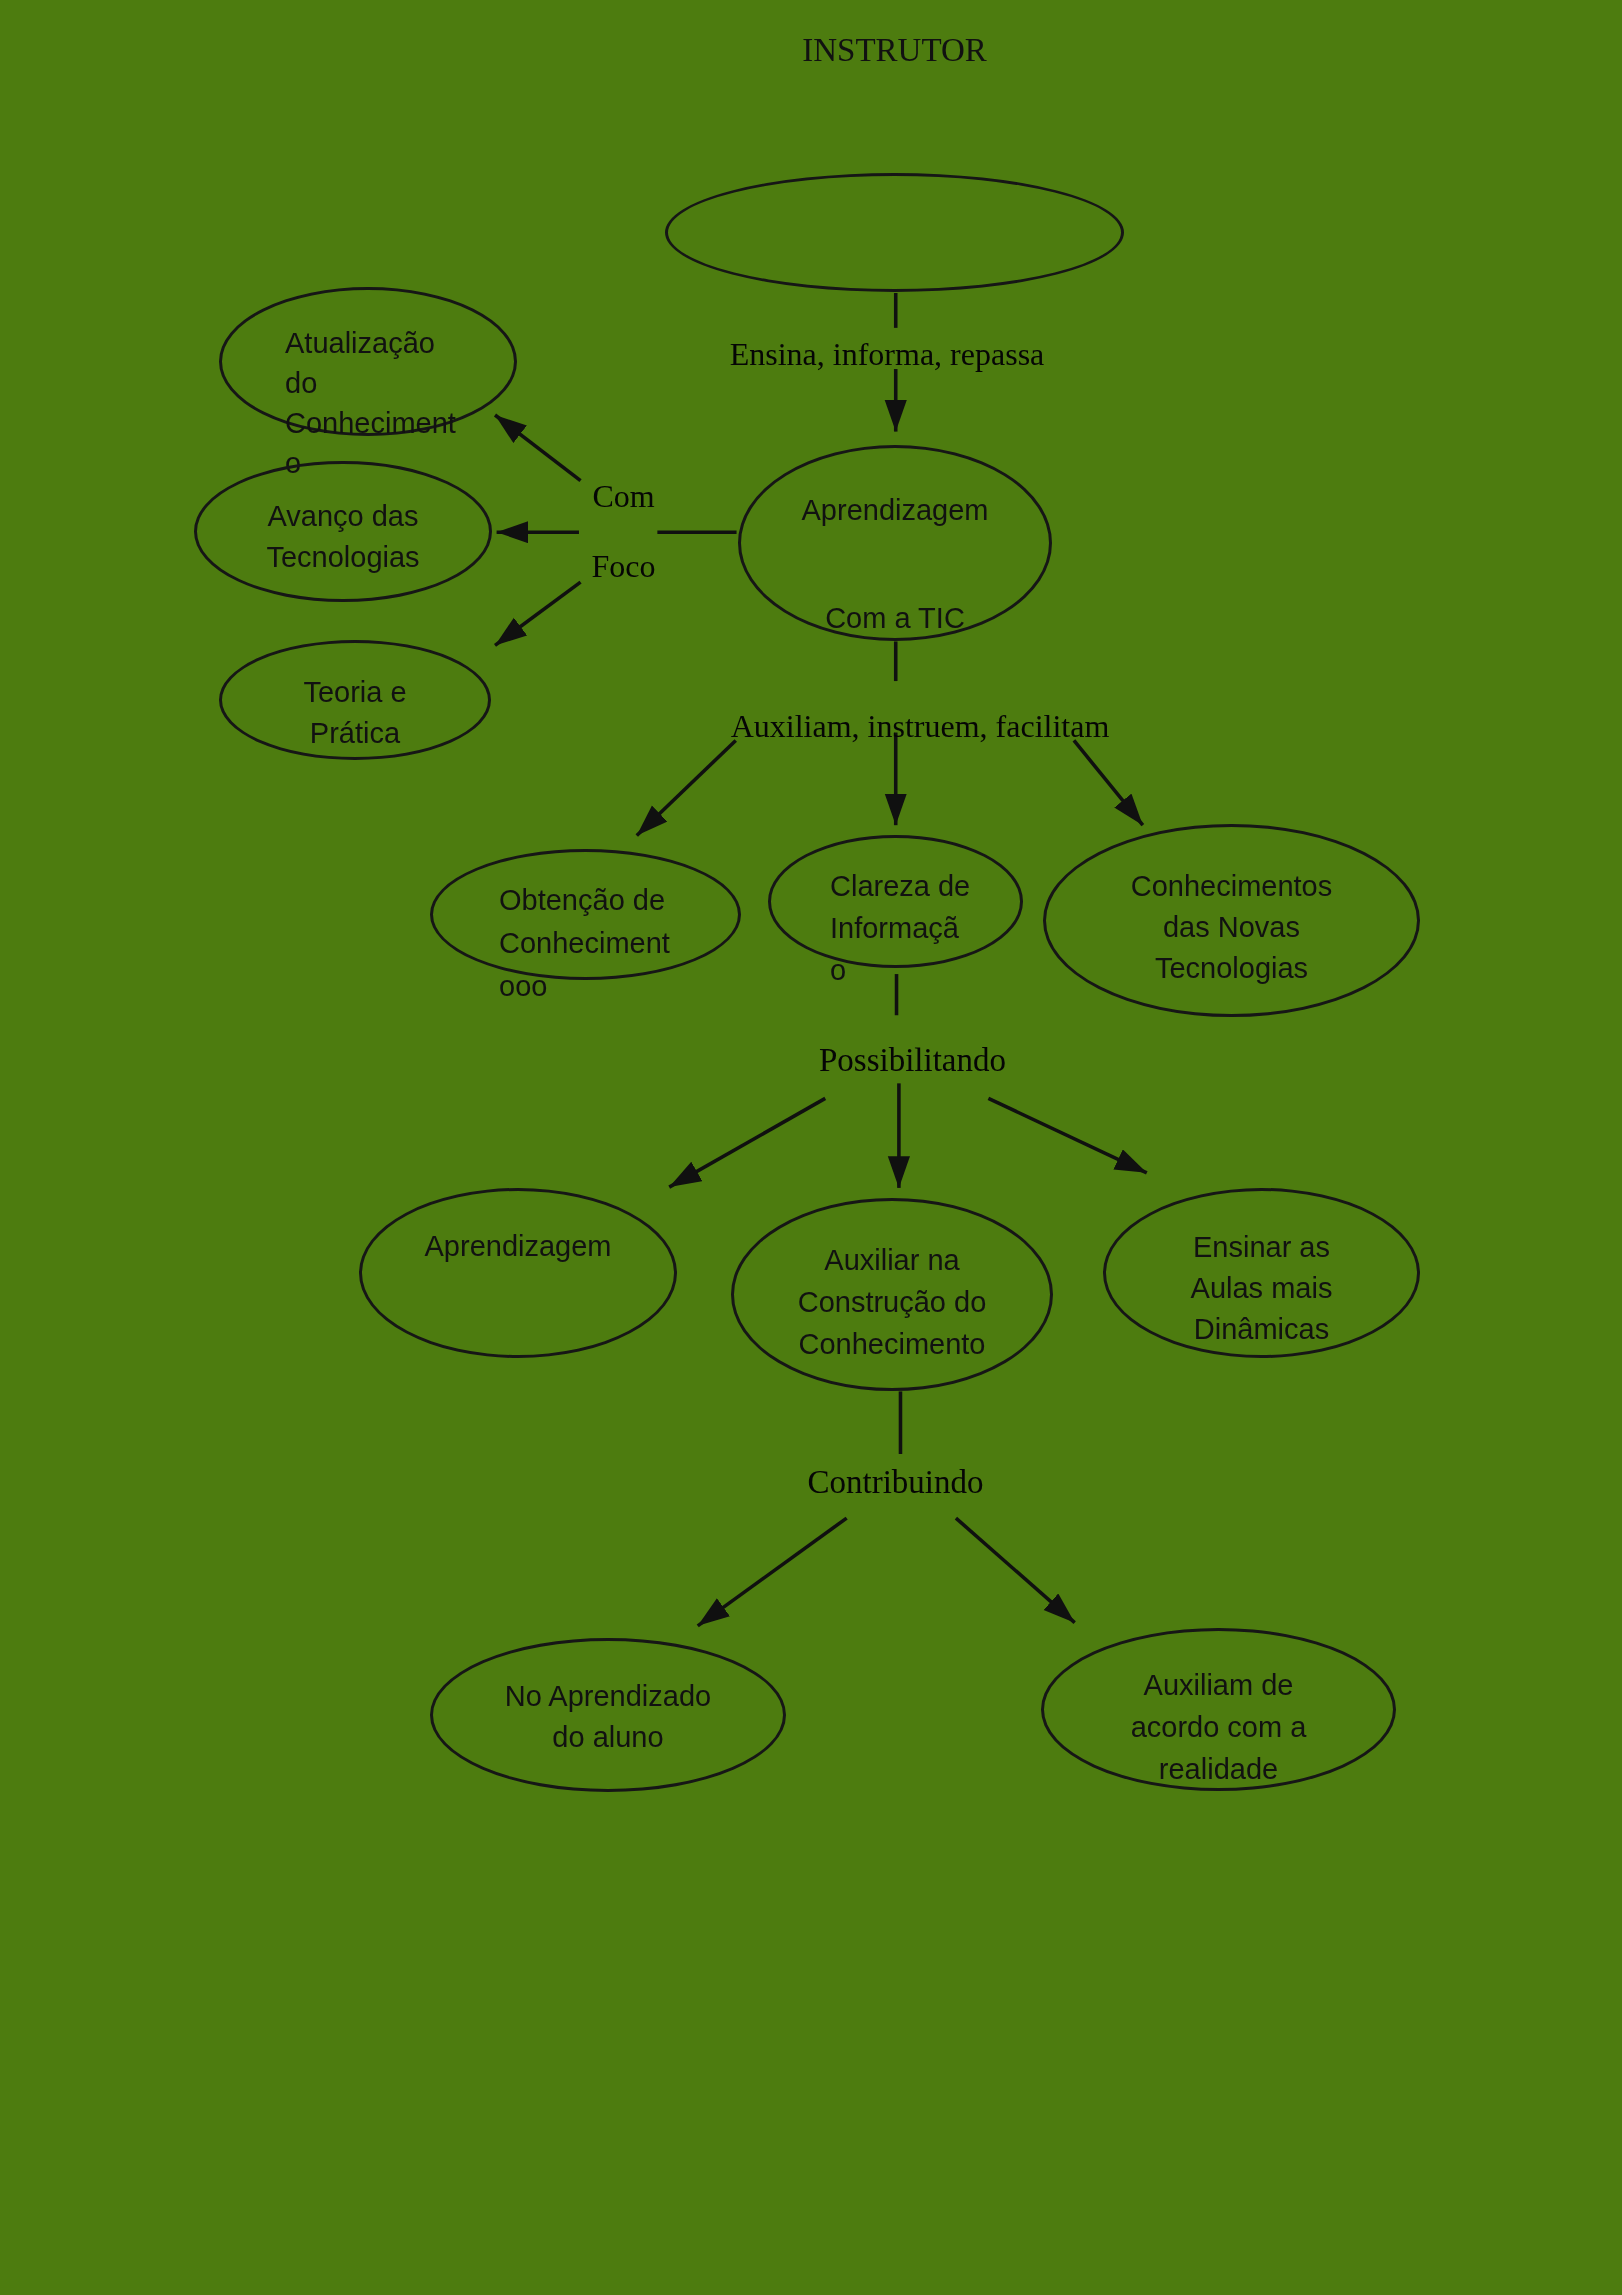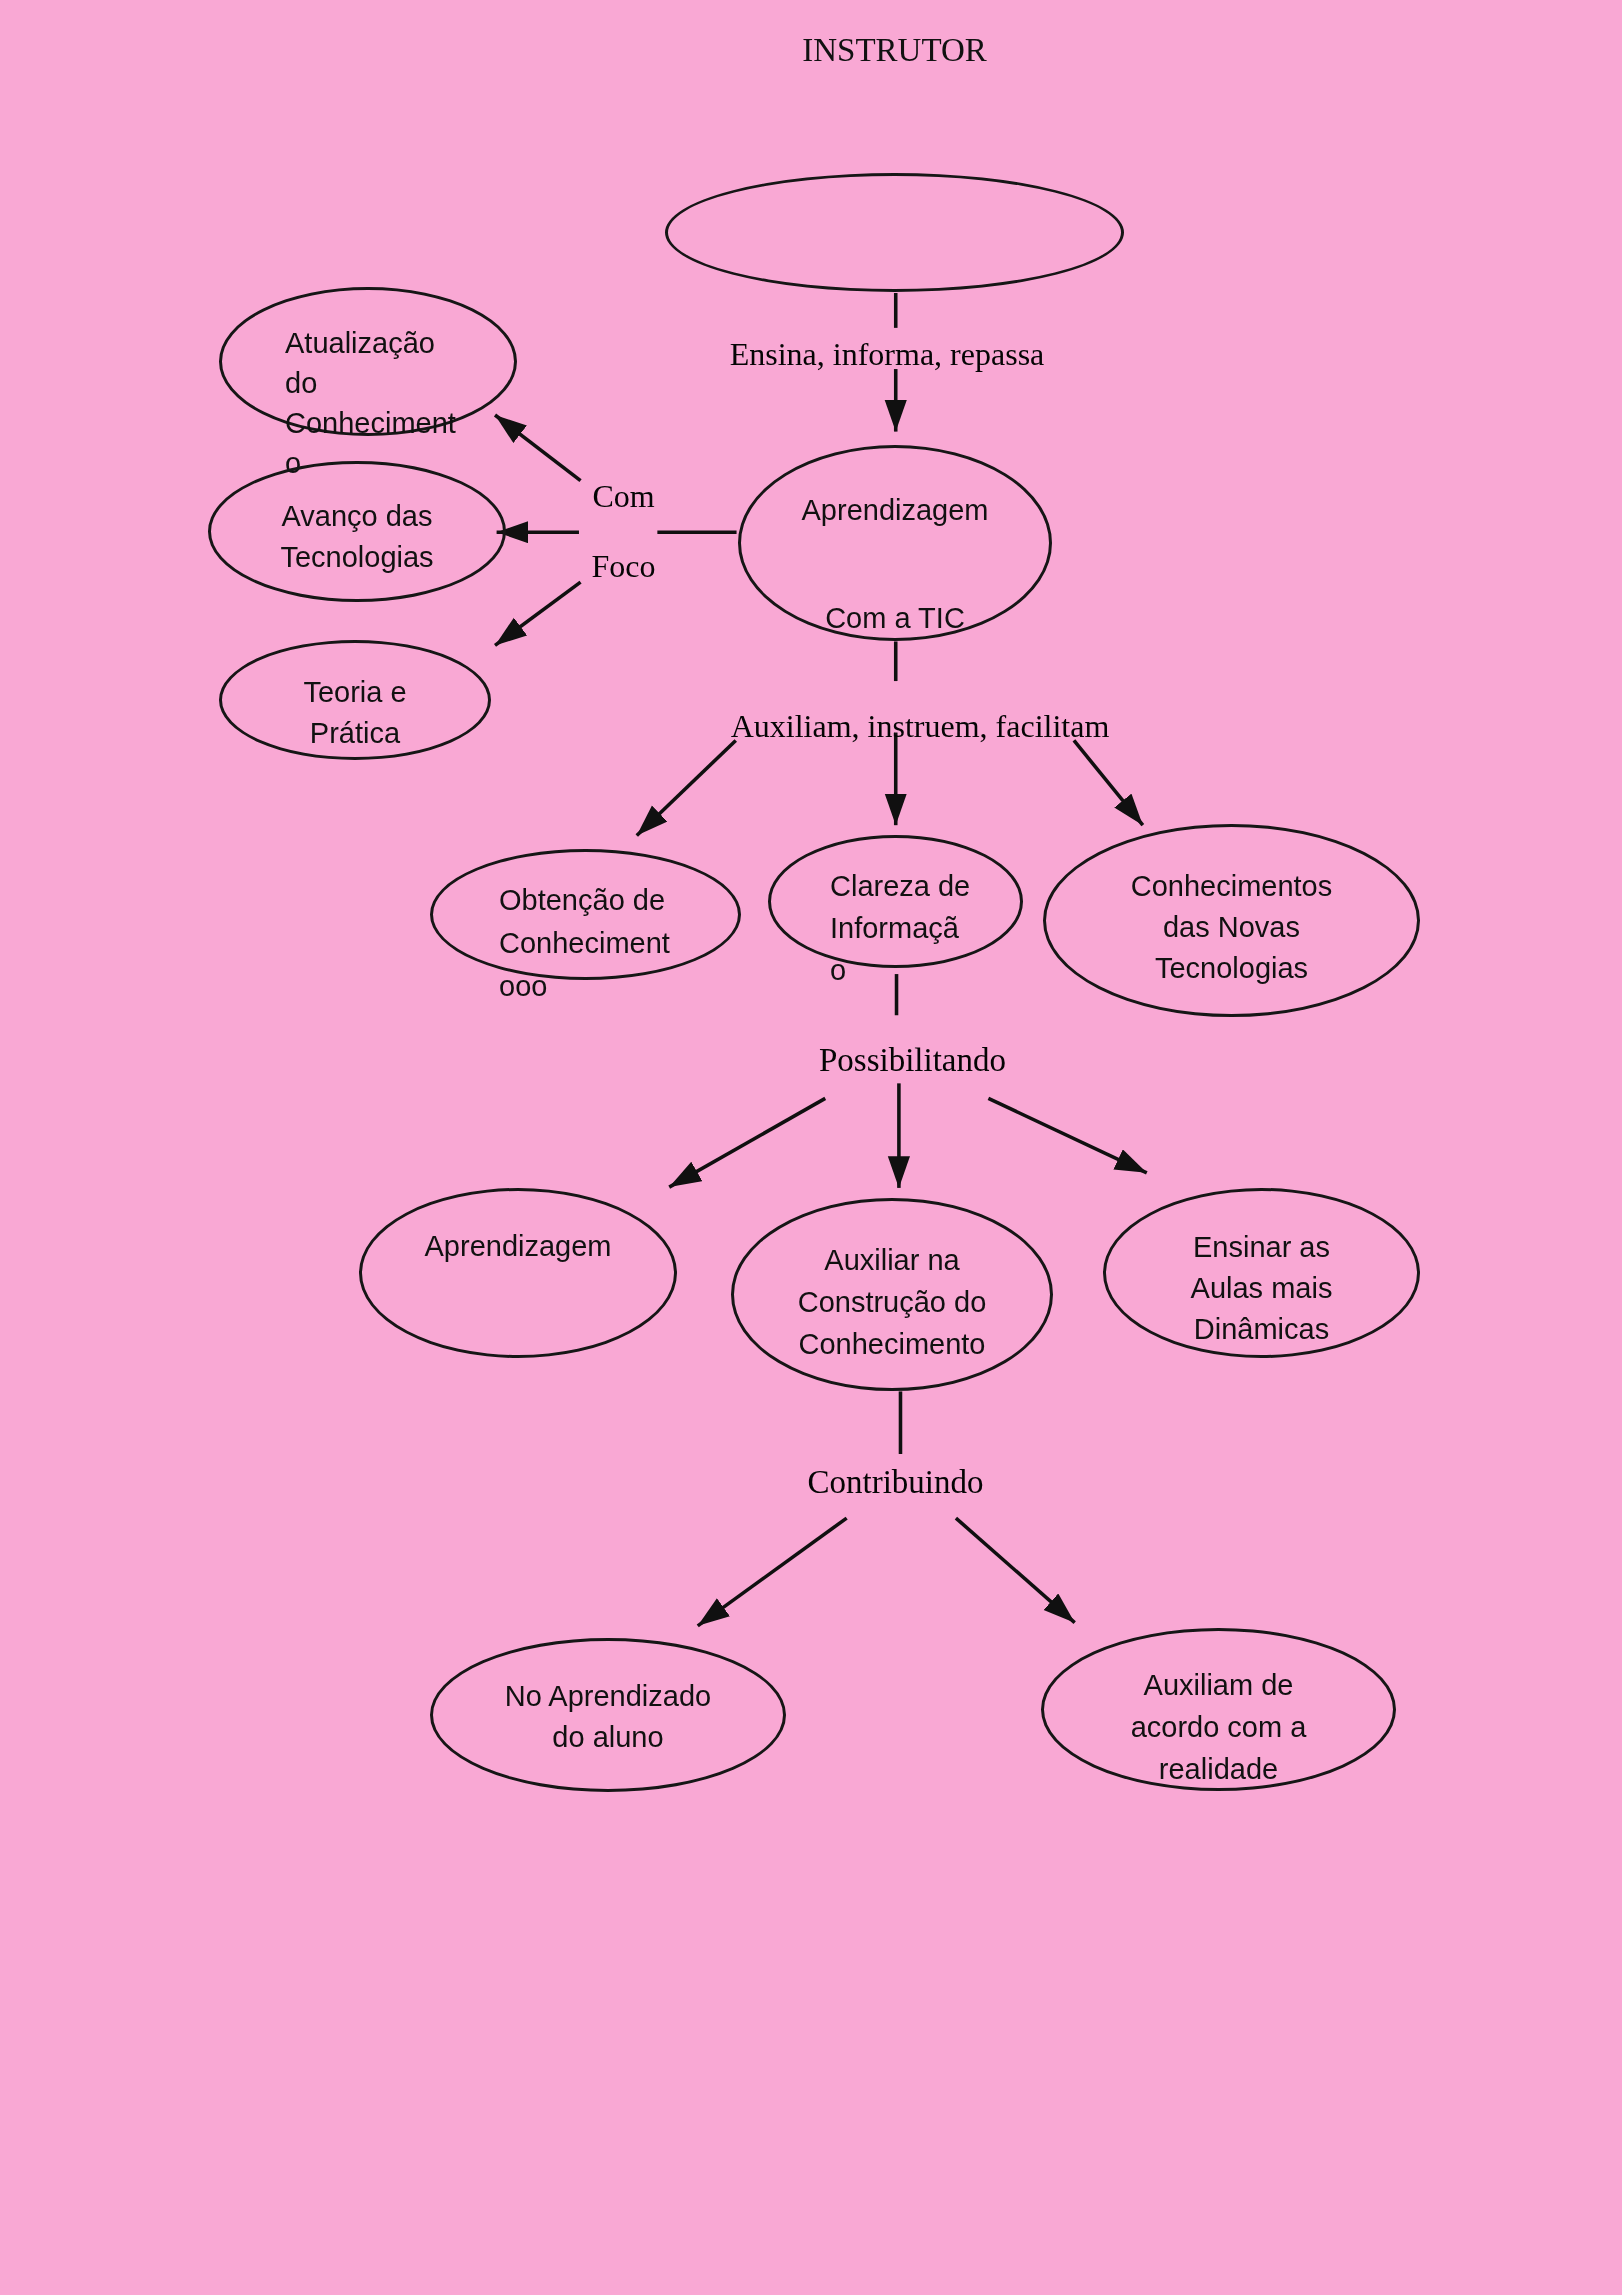--- a/index.html
+++ b/index.html
@@ -1,19 +1,19 @@
 <!DOCTYPE html>
 <html style="font-size:12.7px"><head>
 <meta charset="utf-8">
 <style>
   html,body{margin:0;padding:0;background:#e8e8e8;}
   #page{
     position:relative;
     width:1622px;height:2295px;
-    background:#f9a8d4;
+    background:#4d7c0f;
     overflow:hidden;
     font-family:"Liberation Sans",sans-serif;
   }
   .node{
     position:absolute;
     border:3.2px solid #161616;
     border-radius:50%;
     box-sizing:border-box;
     background:transparent;
   }
@@ -80,21 +80,21 @@
 
   <div class="node" style="left:219px;top:287px;width:298px;height:149px;">
     <div class="ntext" style="left:63px;top:33px;line-height:40px;">
       <div>Atualização</div>
       <div>do</div>
       <div>Conheciment</div>
       <div>o</div>
     </div>
   </div>
 
-  <div class="node" style="left:208px;top:461px;width:298px;height:141px;">
+  <div class="node" style="left:194px;top:461px;width:298px;height:141px;">
     <div class="ntext center" style="top:32px;line-height:41px;">
       <div>Avanço das</div>
       <div>Tecnologias</div>
     </div>
   </div>
 
   <div class="node" style="left:219px;top:640px;width:272px;height:120px;">
     <div class="ntext center" style="top:28.5px;line-height:41px;text-align:center;">
       <div>Teoria e</div>
       <div>Prática</div>

